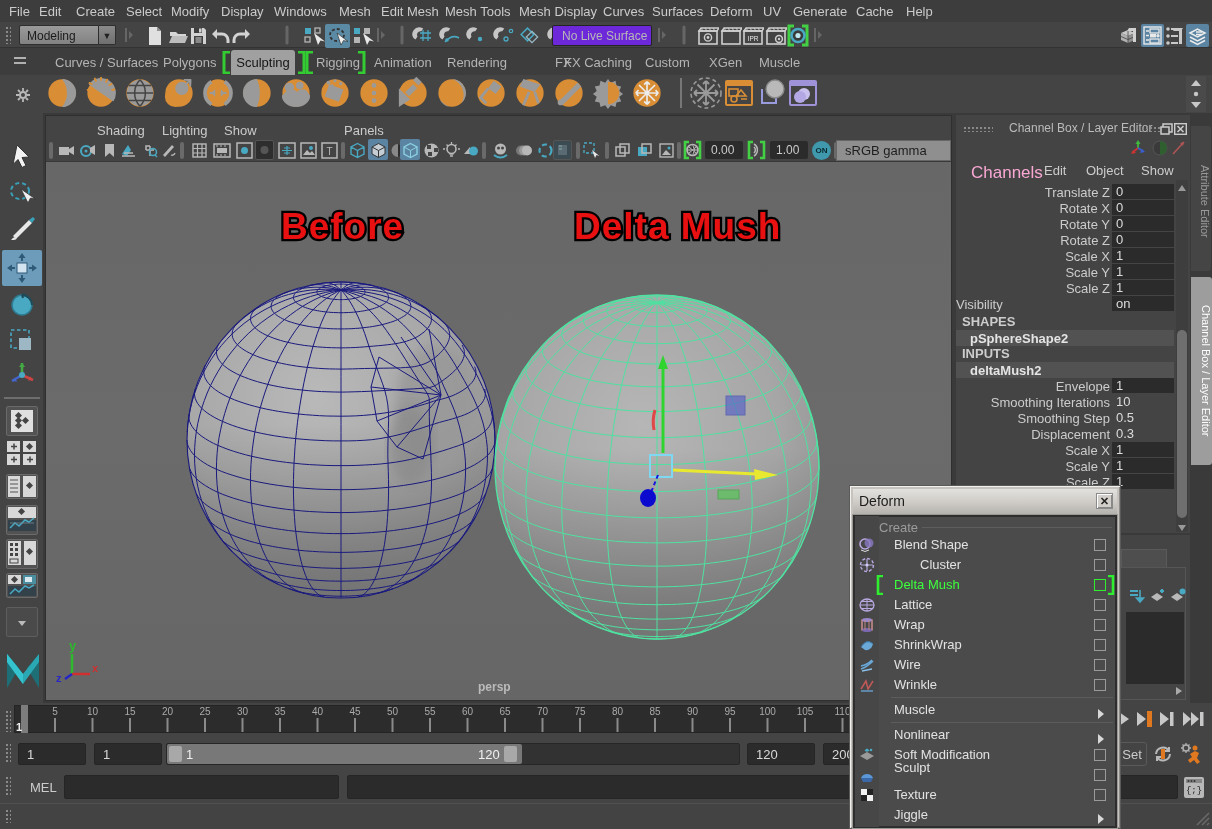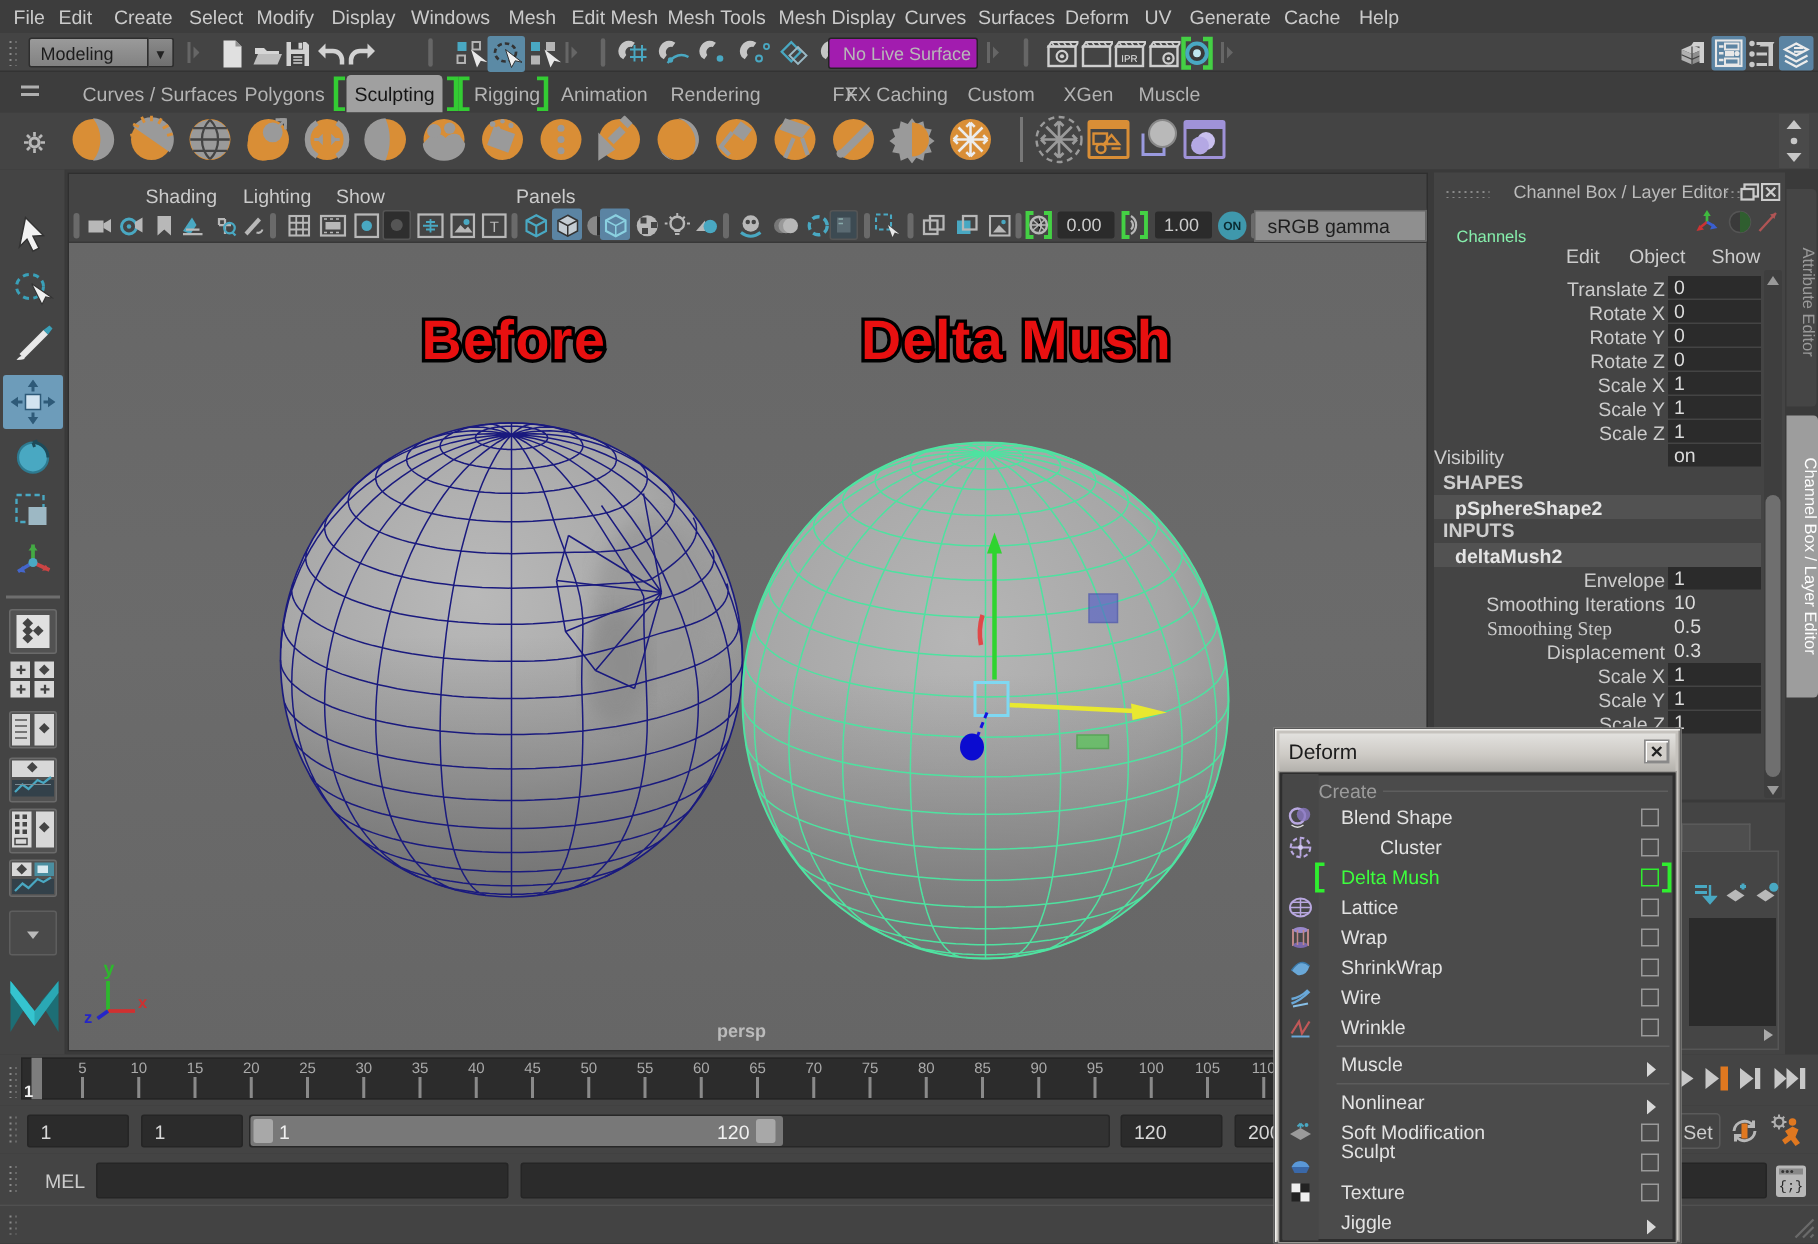--- a/index.html
+++ b/index.html
@@ -117,21 +117,21 @@
       <circle cx="20" cy="6" r="1.7" fill="none" stroke="#49a8c2" stroke-width="1.2"></circle>
     </svg></div>
 <div class="abs" style="left:518px;top:25px;width:24px;height:22px;"><svg width="24" height="22" viewBox="0 0 24 22">
       <rect x="5" y="5" width="9" height="9" transform="rotate(45 9.5 9.5)" fill="none" stroke="#49a8c2" stroke-width="1.5"></rect>
       <rect x="10" y="8" width="8" height="8" transform="rotate(45 14 12)" fill="none" stroke="#9ab8c4" stroke-width="1.3"></rect>
     </svg></div>
 <div class="abs" style="left:545px;top:25px;width:24px;height:22px;"><svg width="24" height="22" viewBox="0 0 24 22">
       <path d="M6 4 a7 7 0 0 0 0 13 l2.5 -0 0 -3.5 a3.5 3.5 0 0 1 0 -6.5 l0 -3.5 z" fill="#c6c6c6" transform="rotate(35 11 11)"></path>
       <path d="M6 4 a7 7 0 0 1 11 3" fill="none" stroke="#c6c6c6" stroke-width="0"></path>
     </svg></div>
-<div class="abs" style="left:552px;top:25px;width:100px;height:21px;background:#a21caf;border:1px solid #242424;border-radius:2px;color:#b8b8b8;font-size:12px;padding:3px 0 0 9px;">No Live Surface</div>
+<div class="abs" style="left:552px;top:25px;width:100px;height:21px;background:#6d28d9;border:1px solid #242424;border-radius:2px;color:#b8b8b8;font-size:12px;padding:3px 0 0 9px;">No Live Surface</div>
 <div class="abs" style="left:697.0px;top:25px;width:22px;height:22px;"><svg width="22" height="22" viewBox="0 0 22 22">
       <rect x="2" y="6" width="18" height="13" fill="none" stroke="#cfcfcf" stroke-width="1.6"></rect>
       <path d="M2 6 l2 -3 18 0 -2 3 z" fill="none" stroke="#cfcfcf" stroke-width="1.4"></path>
       <path d="M4 3 l2 3 M8 3 l2 3 M12 3 l2 3 M16 3 l2 3" stroke="#cfcfcf"></path>
       <circle cx="11" cy="12.5" r="3.6" fill="none" stroke="#cfcfcf" stroke-width="1.4"></circle>
       <circle cx="11" cy="12.5" r="1.4" fill="#cfcfcf"></circle>
     </svg></div>
 <div class="abs" style="left:719.5px;top:25px;width:22px;height:22px;"><svg width="22" height="22" viewBox="0 0 22 22">
       <rect x="2" y="6" width="18" height="13" fill="none" stroke="#cfcfcf" stroke-width="1.6"></rect>
       <path d="M2 6 l2 -3 18 0 -2 3 z" fill="none" stroke="#cfcfcf" stroke-width="1.4"></path>
@@ -678,21 +678,21 @@
       <path d="M15 12 l-5 1 2 -4 z" fill="#3a5fd0"></path>
     </svg></div>
 <div class="abs" style="left:1152px;top:140px;width:16px;height:16px;"><svg width="16" height="16">
       <circle cx="8" cy="8" r="7" fill="#3a3a3a" stroke="#555"></circle>
       <path d="M8 1 a7 7 0 0 1 0 14 z" fill="#2f5e2f"></path>
     </svg></div>
 <div class="abs" style="left:1171px;top:140px;width:16px;height:16px;"><svg width="16" height="16">
       <path d="M2 14 L13 2" stroke="#b05555" stroke-width="1.6"></path>
       <path d="M13 2 l-4 1 3 3 z" fill="#b05555"></path>
     </svg></div>
-<div class="abs" style="left:971px;top:152px;color:#86efac;font-size:11px;">Channels</div>
+<div class="abs" style="left:971px;top:163px;color:#f9a8d4;font-size:17px;">Channels</div>
 <div class="abs" style="left:1044px;top:163px;color:#ccc;font-size:13px;">Edit</div>
 <div class="abs" style="left:1086px;top:163px;color:#ccc;font-size:13px;">Object</div>
 <div class="abs" style="left:1141px;top:163px;color:#ccc;font-size:13px;">Show</div>
 <div class="abs" style="left:956px;top:184px;width:154px;height:16px;color:#ccc;font-size:13px;text-align:right;padding-top:1px;">Translate Z</div>
 <div class="abs" style="left:1112px;top:184px;width:62px;height:15px;background:#2b2b2b;color:#dcdcdc;font-size:13px;padding:0 0 0 4px;">0</div>
 <div class="abs" style="left:956px;top:200px;width:154px;height:16px;color:#ccc;font-size:13px;text-align:right;padding-top:1px;">Rotate X</div>
 <div class="abs" style="left:1112px;top:200px;width:62px;height:15px;background:#2b2b2b;color:#dcdcdc;font-size:13px;padding:0 0 0 4px;">0</div>
 <div class="abs" style="left:956px;top:216px;width:154px;height:16px;color:#ccc;font-size:13px;text-align:right;padding-top:1px;">Rotate Y</div>
 <div class="abs" style="left:1112px;top:216px;width:62px;height:15px;background:#2b2b2b;color:#dcdcdc;font-size:13px;padding:0 0 0 4px;">0</div>
 <div class="abs" style="left:956px;top:232px;width:154px;height:16px;color:#ccc;font-size:13px;text-align:right;padding-top:1px;">Rotate Z</div>
@@ -706,21 +706,21 @@
 <div class="abs" style="left:956px;top:296px;width:154px;height:16px;color:#ccc;font-size:13px;padding-top:1px;">Visibility</div>
 <div class="abs" style="left:1112px;top:296px;width:62px;height:15px;background:#2b2b2b;color:#dcdcdc;font-size:13px;padding:0 0 0 4px;">on</div>
 <div class="abs" style="left:956px;top:314px;width:218px;height:15px;color:#ccc;font-size:13px;font-weight:bold;padding-left:6px;">SHAPES</div>
 <div class="abs" style="left:956px;top:330px;width:218px;height:16px;background:#525252;color:#e4e4e4;font-size:13px;font-weight:bold;padding:1px 0 0 14px;">pSphereShape2</div>
 <div class="abs" style="left:956px;top:346px;width:218px;height:15px;color:#ccc;font-size:13px;font-weight:bold;padding-left:6px;">INPUTS</div>
 <div class="abs" style="left:956px;top:362px;width:218px;height:16px;background:#525252;color:#e4e4e4;font-size:13px;font-weight:bold;padding:1px 0 0 14px;">deltaMush2</div>
 <div class="abs" style="left:956px;top:378px;width:154px;height:16px;color:#ccc;font-size:13px;text-align:right;padding-top:1px;">Envelope</div>
 <div class="abs" style="left:1112px;top:378px;width:62px;height:15px;background:#2b2b2b;color:#dcdcdc;font-size:13px;padding:0 0 0 4px;">1</div>
 <div class="abs" style="left:956px;top:394px;width:154px;height:16px;color:#ccc;font-size:13px;text-align:right;padding-top:1px;">Smoothing Iterations</div>
 <div class="abs" style="left:1116px;top:394px;width:58px;height:15px;color:#dcdcdc;font-size:13px;">10</div>
-<div class="abs" style="left:956px;top:410px;width:154px;height:16px;color:#ccc;font-size:13px;text-align:center;padding-top:1px;font-family:Liberation Serif, serif;">Smoothing Step</div>
+<div class="abs" style="left:956px;top:410px;width:154px;height:16px;color:#ccc;font-size:13px;text-align:right;padding-top:1px;">Smoothing Step</div>
 <div class="abs" style="left:1116px;top:410px;width:58px;height:15px;color:#dcdcdc;font-size:13px;">0.5</div>
 <div class="abs" style="left:956px;top:426px;width:154px;height:16px;color:#ccc;font-size:13px;text-align:right;padding-top:1px;">Displacement</div>
 <div class="abs" style="left:1116px;top:426px;width:58px;height:15px;color:#dcdcdc;font-size:13px;">0.3</div>
 <div class="abs" style="left:956px;top:442px;width:154px;height:16px;color:#ccc;font-size:13px;text-align:right;padding-top:1px;">Scale X</div>
 <div class="abs" style="left:1112px;top:442px;width:62px;height:15px;background:#2b2b2b;color:#dcdcdc;font-size:13px;padding:0 0 0 4px;">1</div>
 <div class="abs" style="left:956px;top:458px;width:154px;height:16px;color:#ccc;font-size:13px;text-align:right;padding-top:1px;">Scale Y</div>
 <div class="abs" style="left:1112px;top:458px;width:62px;height:15px;background:#2b2b2b;color:#dcdcdc;font-size:13px;padding:0 0 0 4px;">1</div>
 <div class="abs" style="left:956px;top:474px;width:154px;height:16px;color:#ccc;font-size:13px;text-align:right;padding-top:1px;">Scale Z</div>
 <div class="abs" style="left:1112px;top:474px;width:62px;height:15px;background:#2b2b2b;color:#dcdcdc;font-size:13px;padding:0 0 0 4px;">1</div>
 <div class="abs" style="left:1176px;top:180px;width:12px;height:352px;background:#3e3e3e;border-radius:2px;"></div>

